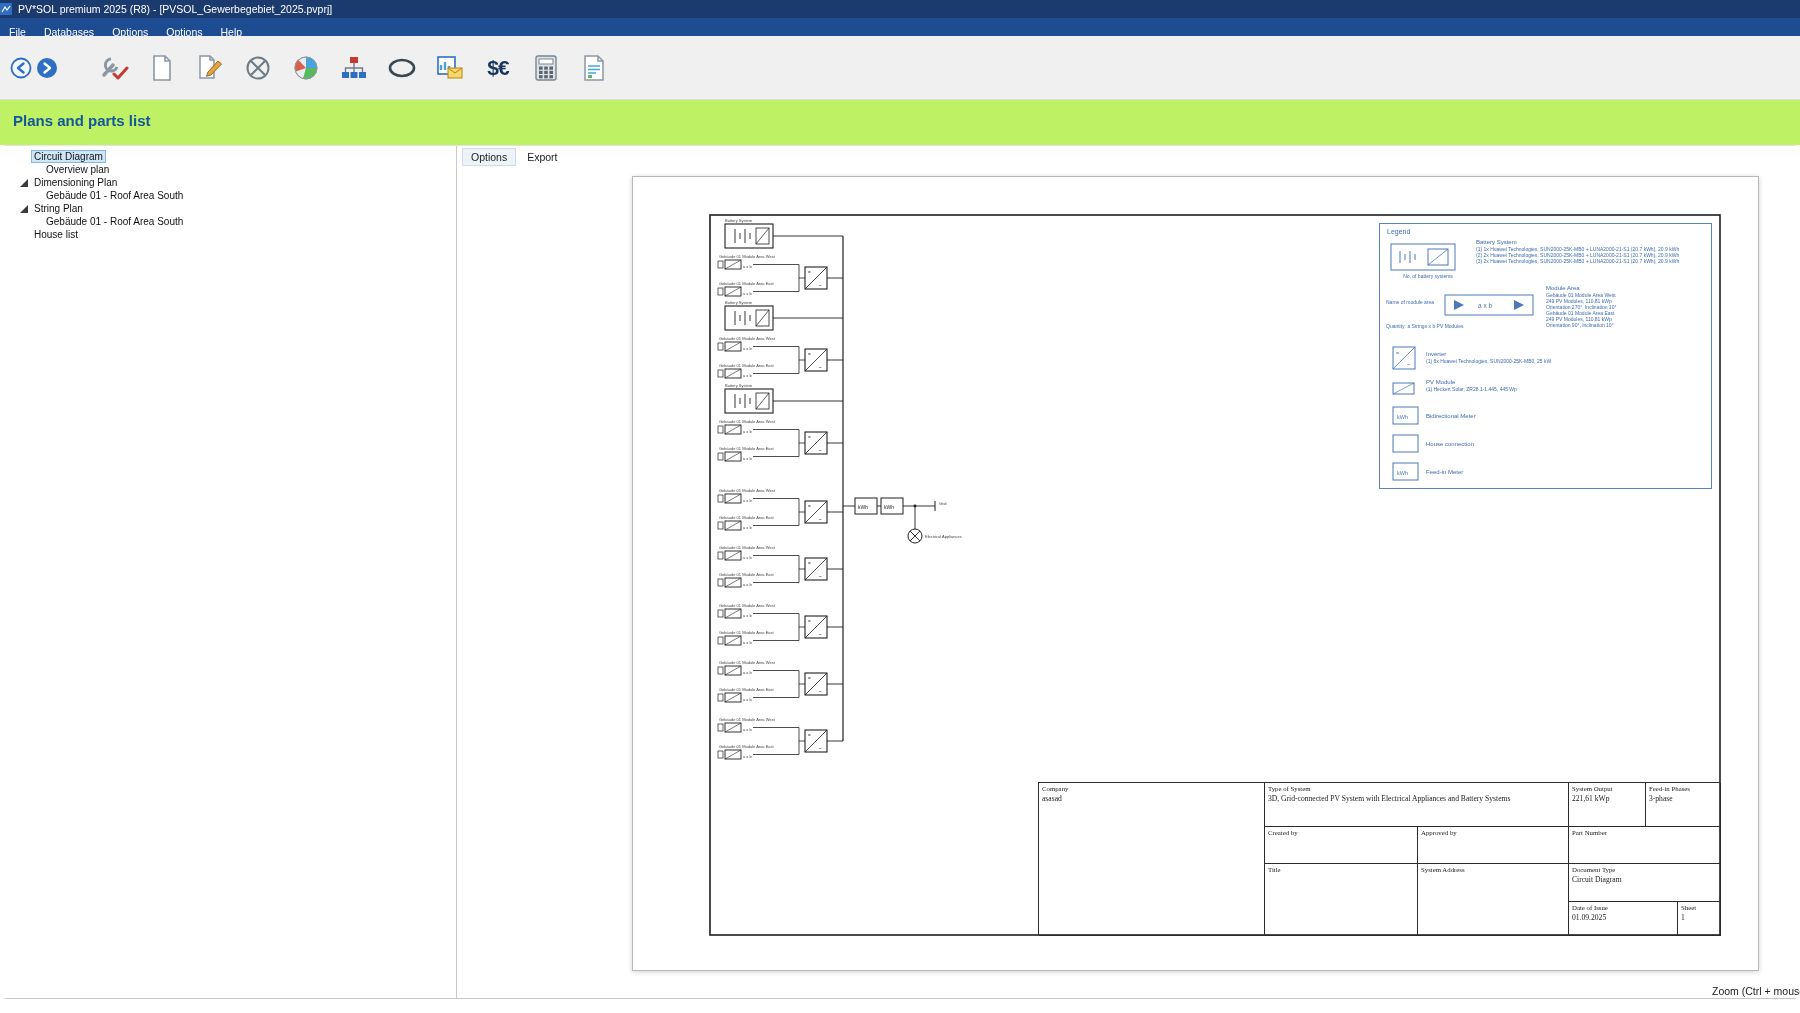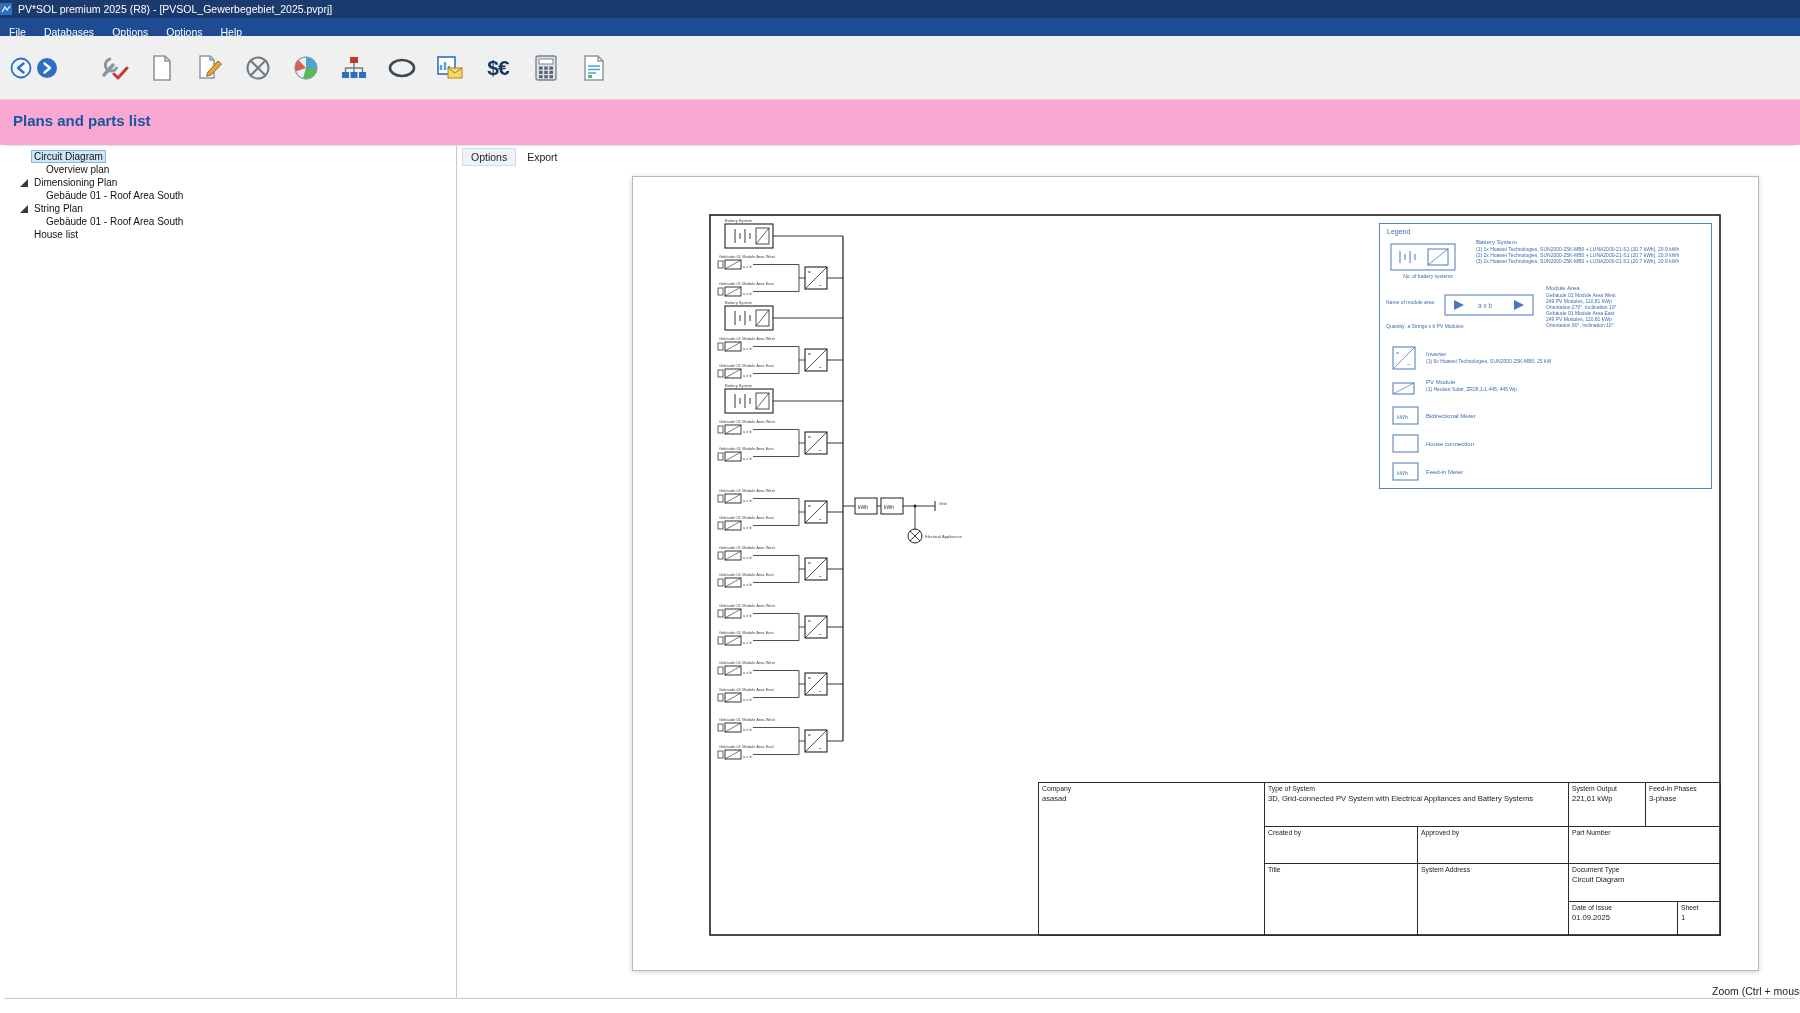--- a/index.html
+++ b/index.html
@@ -16,21 +16,21 @@
   .menu-item{padding:0 9px;height:100%;display:flex;align-items:center;cursor:default;}
 
   .toolbar{position:absolute;left:0;top:36px;width:100%;height:64px;background:#f0f0f0;
     border-bottom:1px solid #dcdcdc;display:flex;align-items:center;padding-left:8px;}
   .tool-btn{width:48px;height:54px;display:flex;align-items:center;justify-content:center;}
   .tool-btn.nav{width:26px;}
   .tool-btn:nth-child(2){margin-right:30px;}
   .tool-btn .icon{display:inline-flex;}
   .currency-glyph{font-size:21px;font-weight:bold;color:#16355f;letter-spacing:-1px;}
 
-  .heading-bar{position:absolute;left:0;top:100px;width:100%;height:45px;background:#f9a8d4;}
+  .heading-bar{position:absolute;left:0;top:100px;width:100%;height:45px;background:#bef264;}
   .page-title{position:absolute;left:13px;top:12px;font-size:15px;font-weight:bold;color:#14579c;}
 
   .content{position:absolute;left:0;top:145px;width:100%;height:854px;border-top:1px solid #e3e3e3;
     border-bottom:1px solid #c8c8c8;border-radius:7px;}
   .left-panel{position:absolute;left:0;top:0;width:457px;height:100%;background:#fff;
     border-right:1px solid #c9c9c9;padding-top:4px;}
   .tree-item{position:relative;height:13px;line-height:13px;font-size:10px;color:#111;white-space:nowrap;cursor:default;}
   .tree-item .lbl{padding:0 2px;}
   .tree-item .lbl.sel{background:#cfe6f8;outline:1px solid #88b7dd;}
   .tri{position:absolute;left:20px;top:3px;width:0;height:0;border-style:solid;
@@ -47,21 +47,21 @@
 
   .legend{position:absolute;left:746px;top:46px;width:333px;height:266px;
     border:1px solid #5a83bb;color:#3e6cae;}
   .abs{position:absolute;}
   .lg-title{position:absolute;left:7px;top:4px;font-size:7px;}
   .lg-h{font-size:6px;line-height:8px;white-space:nowrap;}
   .lg-l{font-size:5px;line-height:6px;white-space:nowrap;}
   .lg-cap{font-size:5px;line-height:5.5px;}
 
   .titleblock{position:absolute;left:405px;top:605px;width:682px;height:153px;
-    border-left:1px solid #2b2b2b;border-top:1px solid #2b2b2b;color:#1a1a1a;}
+    border-left:1px solid #2b2b2b;border-top:1px solid #2b2b2b;color:#1a1a1a;font-family:Liberation Serif, serif;}
   .tb-cell{position:absolute;border-right:1px solid #2b2b2b;border-bottom:1px solid #2b2b2b;
     padding:2px 3px;overflow:hidden;}
   .tb-label{font-size:6.8px;}
   .tb-value{font-size:7.6px;margin-top:3px;line-height:8.5px;}
 
   .zoom-hint{position:absolute;left:1254px;top:839px;font-size:10.5px;color:#222;white-space:nowrap;}
 </style>
 </head>
 <body>
 

